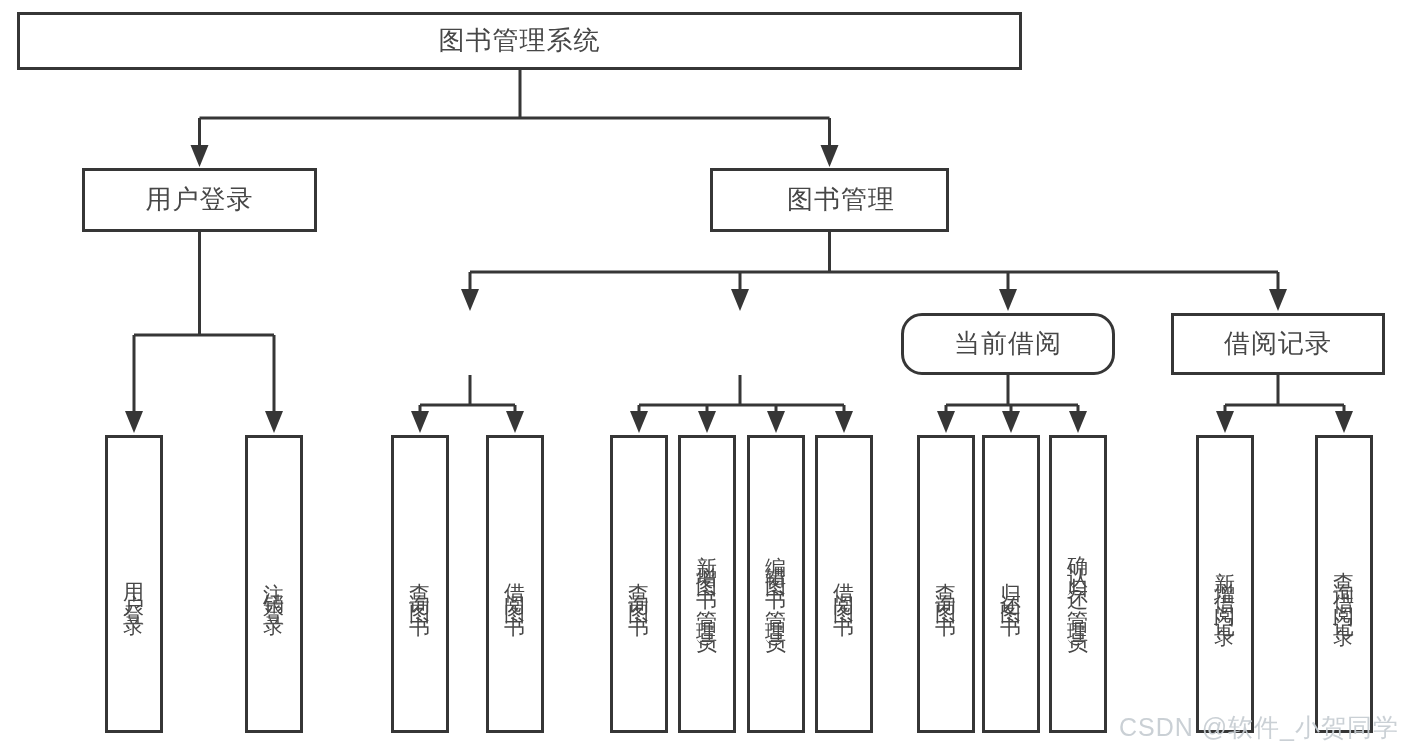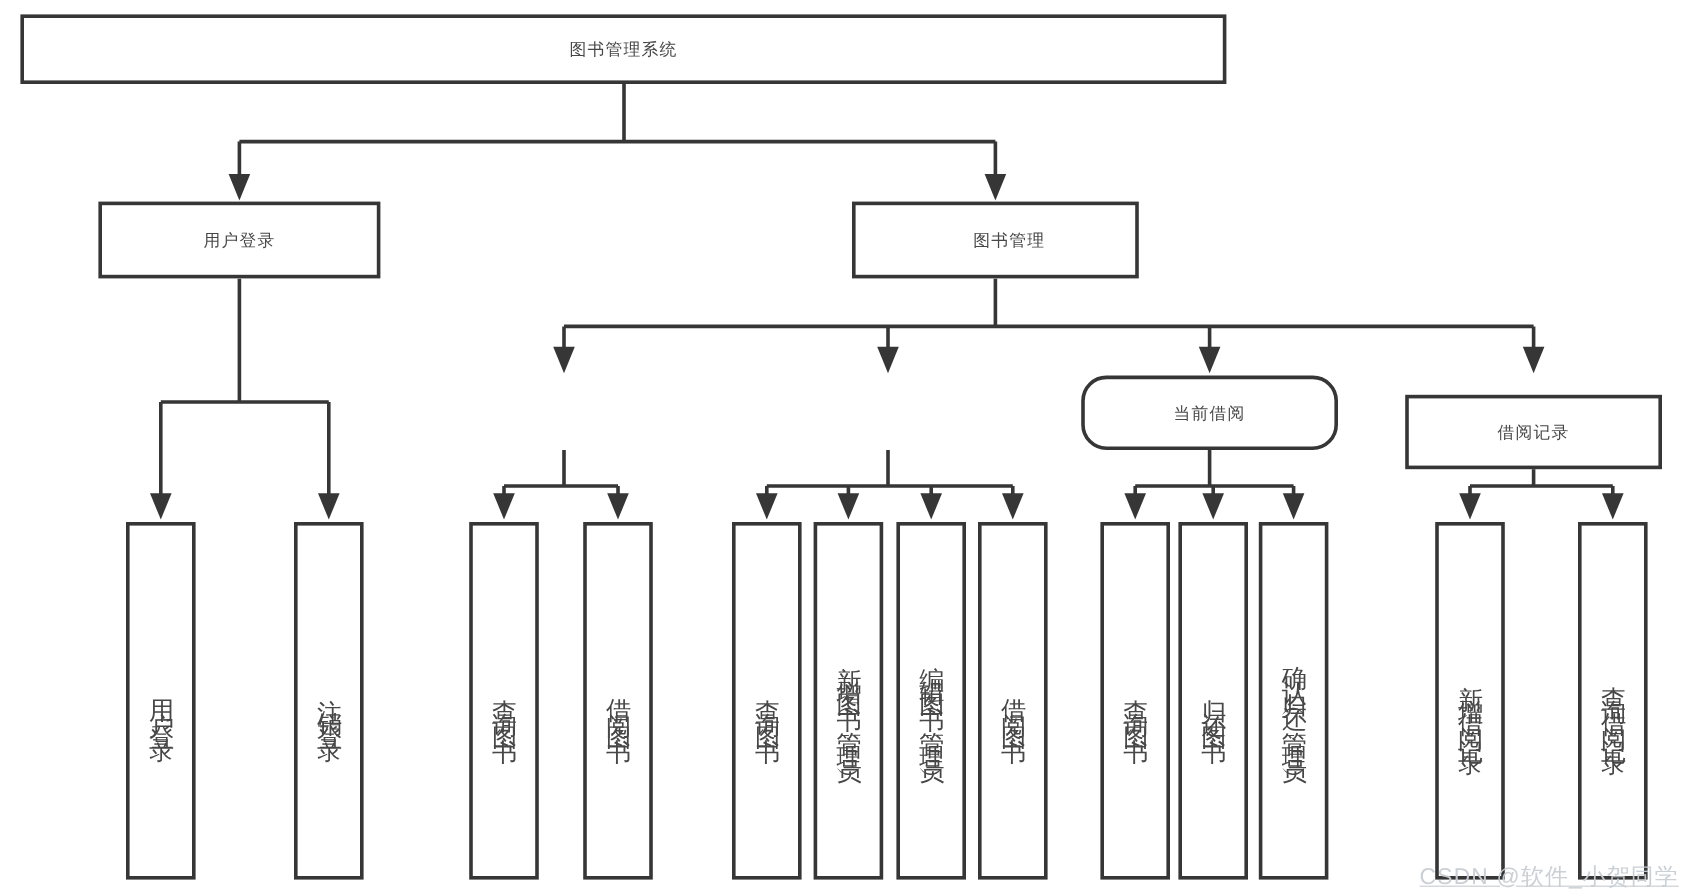--- a/index.html
+++ b/index.html
@@ -23,65 +23,64 @@
   }
   .box {
     position: absolute;
     box-sizing: border-box;
     border: 3px solid #363636;
     background: #ffffff;
     color: #474747;
     display: flex;
     align-items: center;
     justify-content: center;
-    font-size: 14px;
+    font-size: 26px;
     letter-spacing: 1px;
     text-align: center;
     line-height: 1.2;
     z-index: 2;
   }
   .leaf {
     writing-mode: vertical-rl;
     text-orientation: mixed;
     letter-spacing: 11px;
     font-size: 21px;
     padding-top: 8px;
   }
   
   .n-root          { left: 17px;   top: 12px;  width: 1005px; height: 58px; }
   .n-user-login    { left: 82px;   top: 168px; width: 235px;  height: 64px; }
   .n-book-mgmt     { left: 710px;  top: 168px; width: 239px;  height: 64px; padding-left: 23px; }
   .n-new-books     { left: 362px;  top: 313px; width: 216px;  height: 62px; }
   .n-book-borrow   { left: 632px;  top: 313px; width: 216px;  height: 62px; }
   .n-current-borrow{ left: 901px;  top: 313px; width: 214px;  height: 62px; border-radius: 21px; }
-  .n-borrow-records{ left: 1171px; top: 329px; width: 214px;  height: 62px; }
+  .n-borrow-records{ left: 1171px; top: 313px; width: 214px;  height: 62px; }
   .lf { top: 435px; width: 58px; height: 298px; }
   .lf-1  { left: 105px; }
   .lf-2  { left: 245px; }
   .lf-3  { left: 391px; }
   .lf-4  { left: 486px; }
   .lf-5  { left: 610px; }
   .lf-6  { left: 678px; }
   .lf-7  { left: 747px; }
   .lf-8  { left: 815px; }
   .lf-9  { left: 917px; }
   .lf-10 { left: 982px; }
   .lf-11 { left: 1049px; }
   .lf-12 { left: 1196px; }
   .lf-13 { left: 1315px; }
   #watermark {
     position: absolute;
     right: 6px;
     bottom: 3px;
-    font-size: 19px;
+    font-size: 25px;
     color: rgba(199, 205, 211, 0.95);
     letter-spacing: 1px;
     z-index: 5;
     white-space: nowrap;
-    text-decoration: underline;
   }
 </style>
 </head>
 <body>
 
 <div id="stage">
 
   <svg id="edges" viewBox="0 0 1405 747" xmlns="http://www.w3.org/2000/svg">
     <g stroke="#363636" stroke-width="3" fill="none">
       <path d="M520,70 V118 M199.5,118 H829.5 M199.5,118 V149 M829.5,118 V149"></path>

